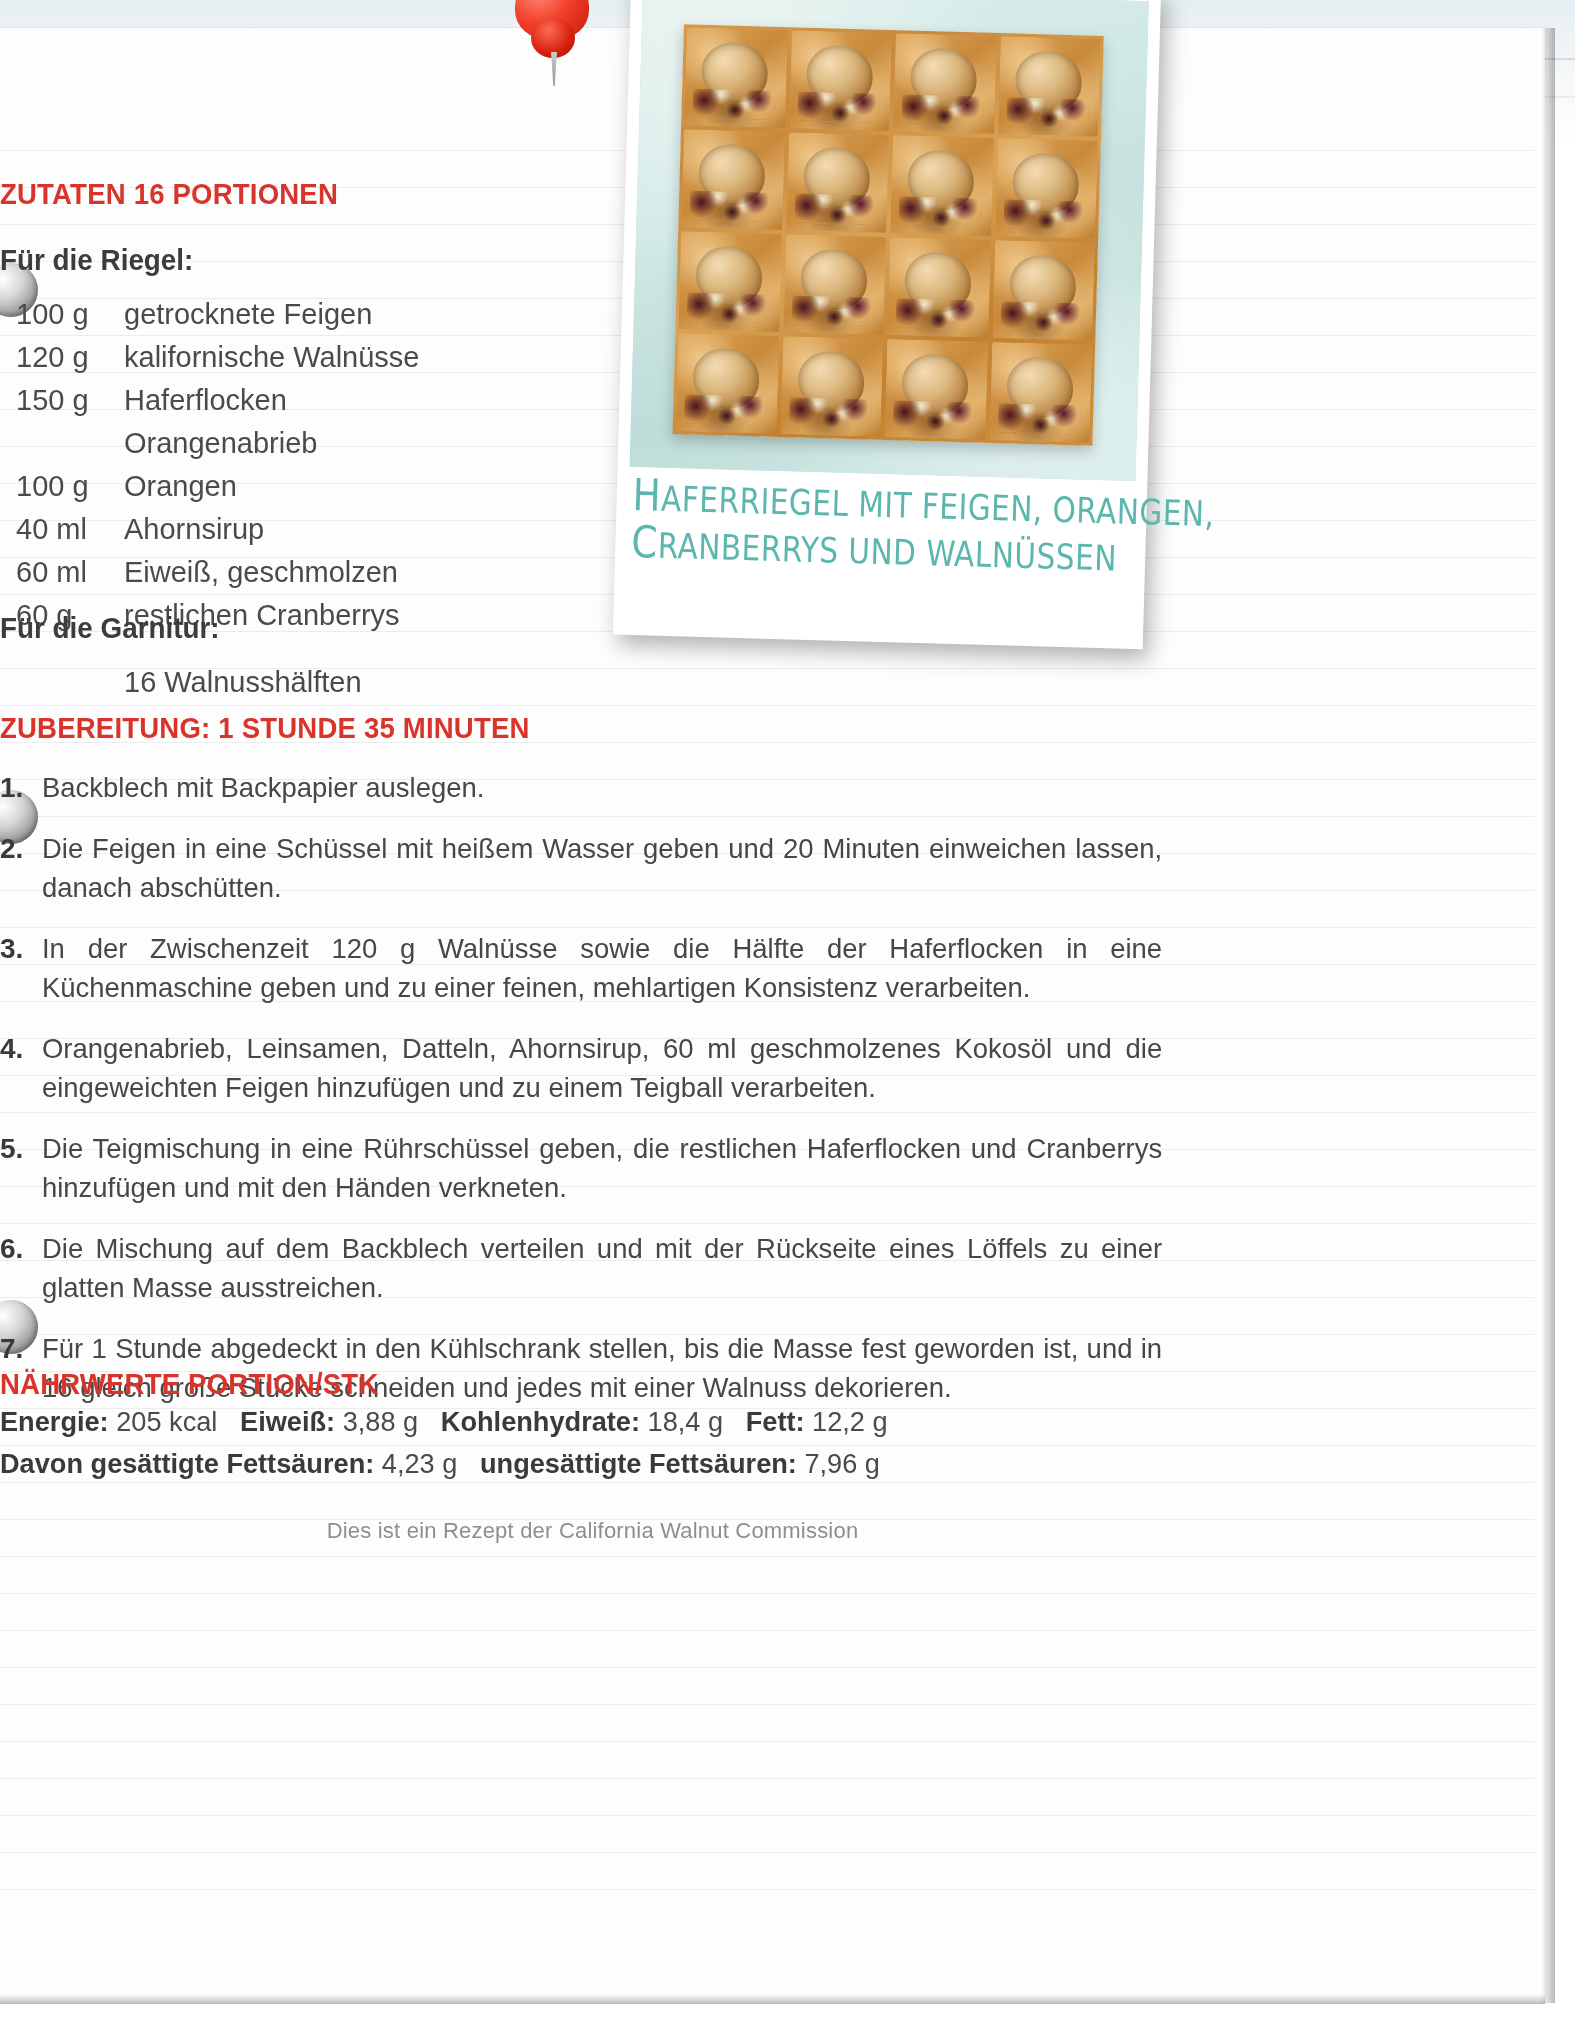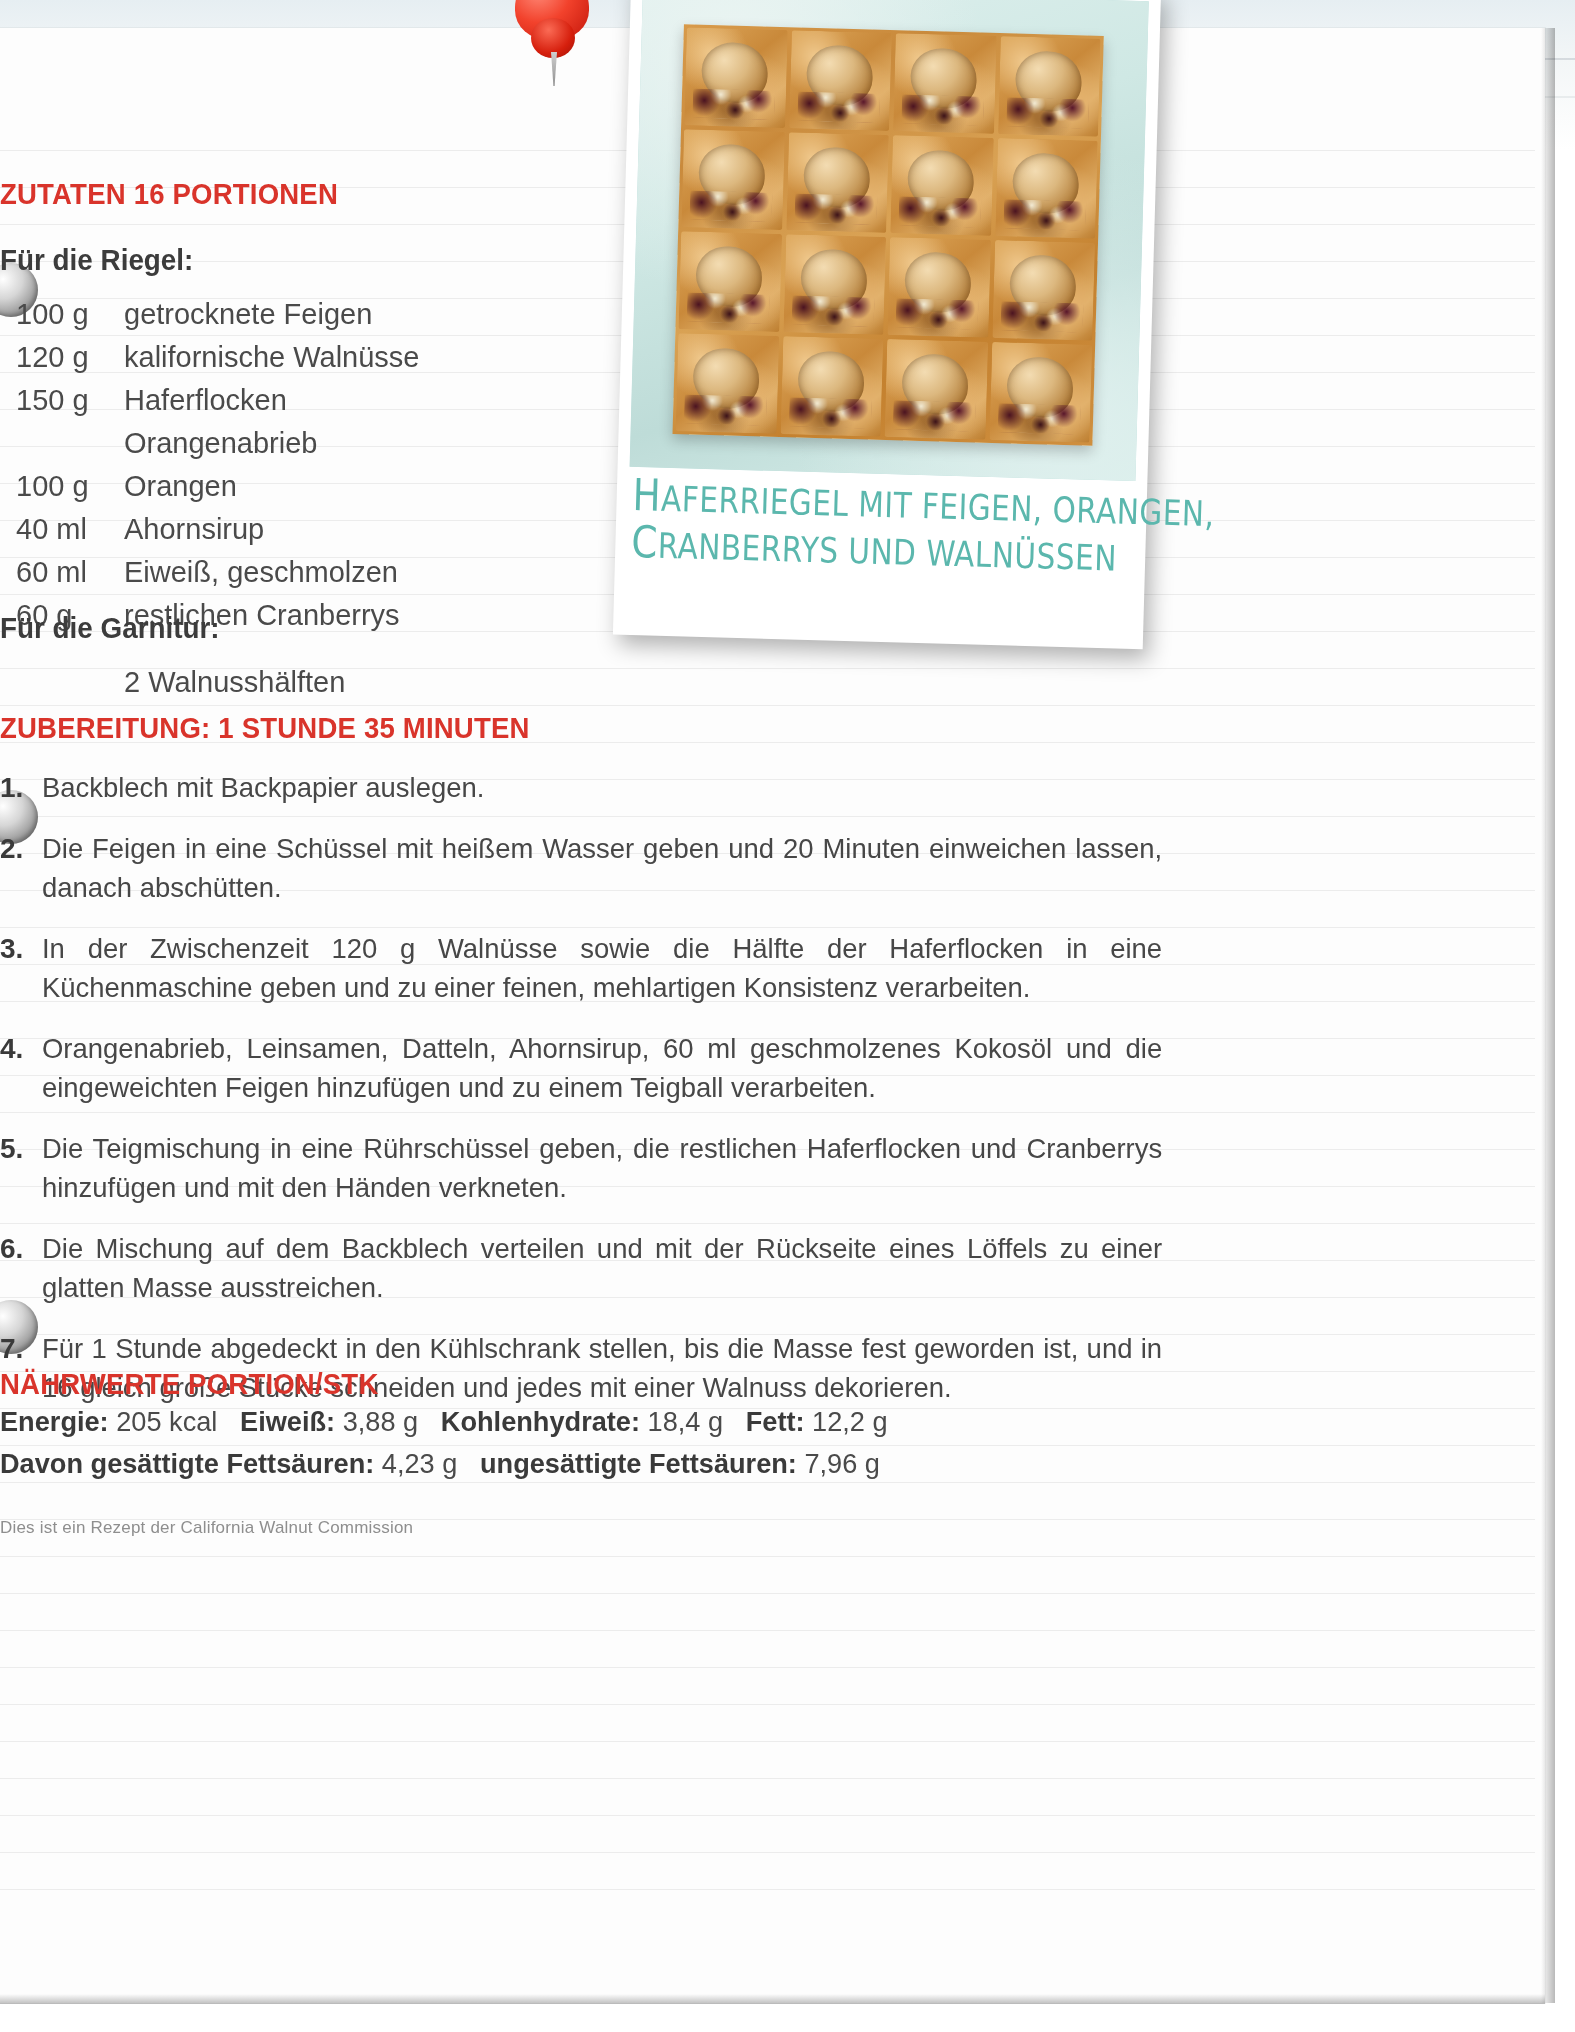--- a/index.html
+++ b/index.html
@@ -304,24 +304,25 @@
     line-height: 42px;
     color: #4a4a4a;
     font-family: "Liberation Sans Narrow", "Liberation Sans", sans-serif;
     transform: scaleX(.97);
     transform-origin: left center;
     white-space: nowrap;
   }
   .nutri-line b { color: #3a3a3a; }
 
   .footer-note {
-    font-size: 17px;
+    font-size: 22px;
     color: #8e8e8e;
     font-family: "Liberation Sans Narrow", "Liberation Sans", sans-serif;
     letter-spacing: .2px;
+    text-align: center;
   }
 
   .blk { position: absolute; left: 0; }
 </style>
 </head>
 <body>
 
 <div class="page-root">
 
   <div class="top-board">
@@ -462,21 +463,21 @@
           <span class="ing-name">restlichen Cranberrys</span>
         </li>
       </ul>
   </div>
 
   <div class="content blk" style="top:612px; width:620px;">
     <div class="sub-head">Für die Garnitur:</div>
     <ul class="ing-list" id="ing-list-2">
         <li class="ing-row">
           <span class="ing-qty"></span>
-          <span class="ing-name">2 Walnusshälften</span>
+          <span class="ing-name">16 Walnusshälften</span>
         </li>
       </ul>
   </div>
 
   <div class="content blk" style="top:712px; width:1185px;">
     <h2 class="section-head">ZUBEREITUNG: 1 STUNDE 35 MINUTEN</h2>
   </div>
 
   <div class="content blk" style="top:768px; width:1185px;">
     <ol class="steps" id="steps-list">

